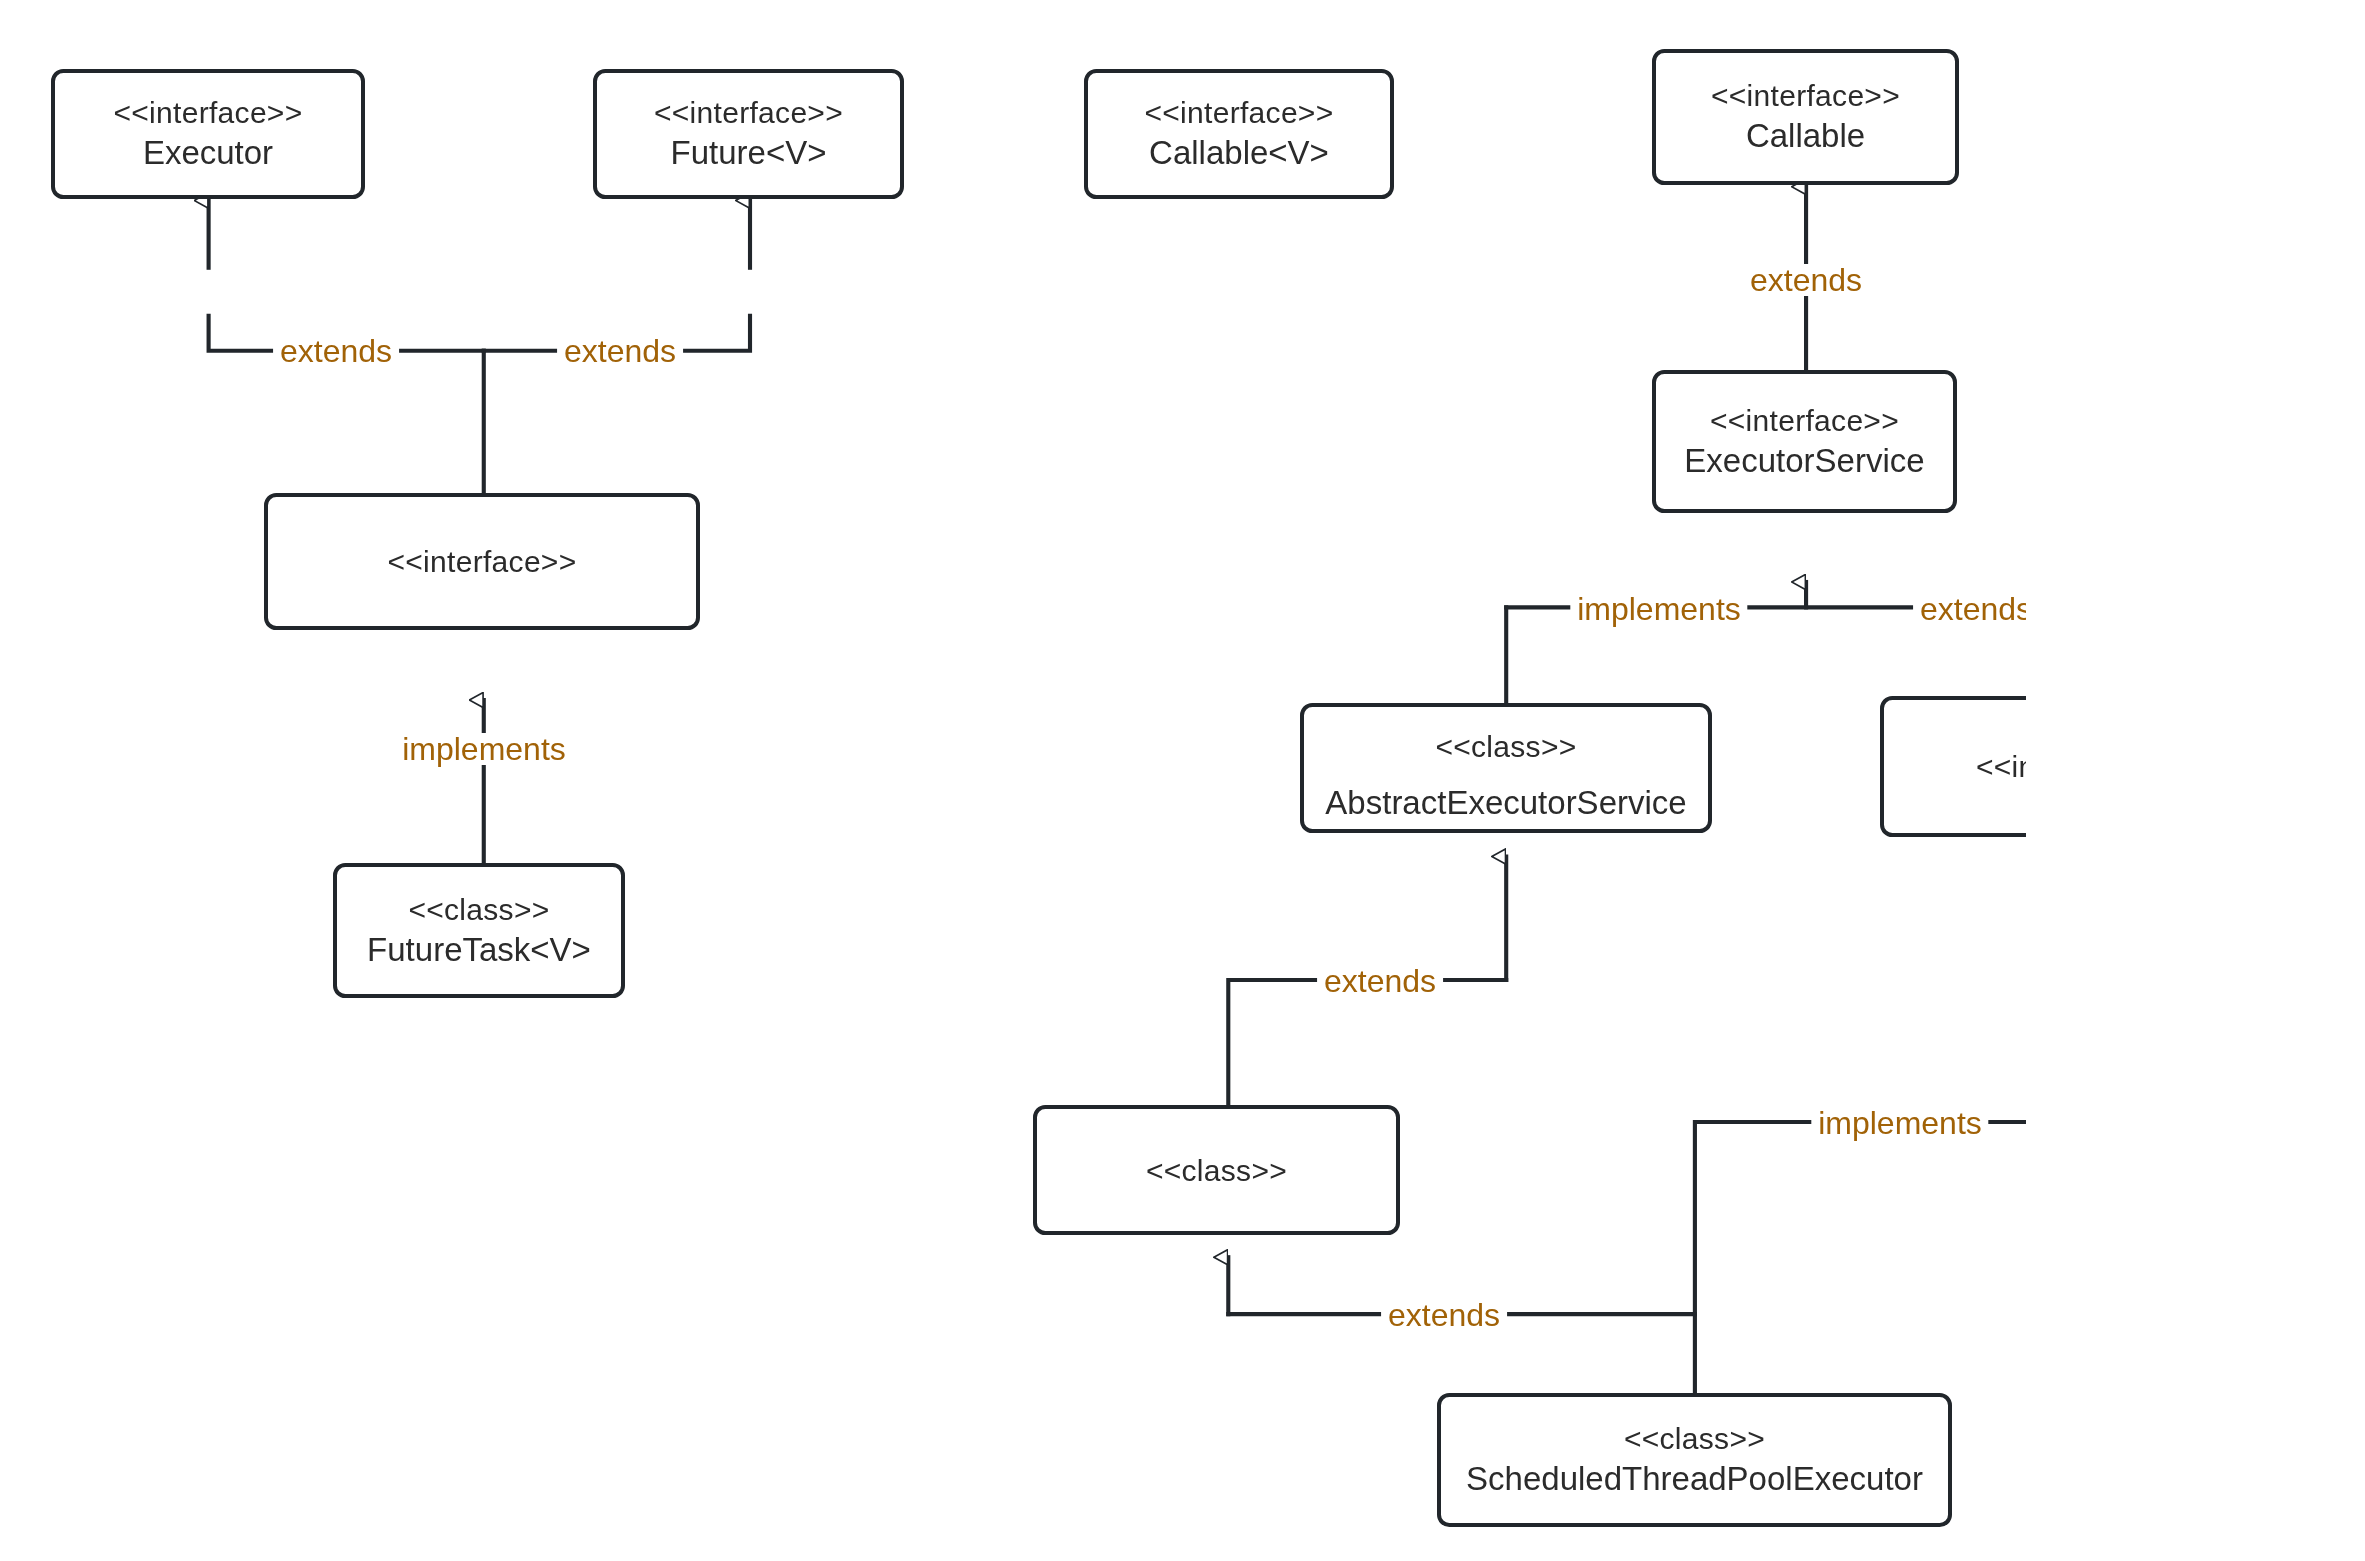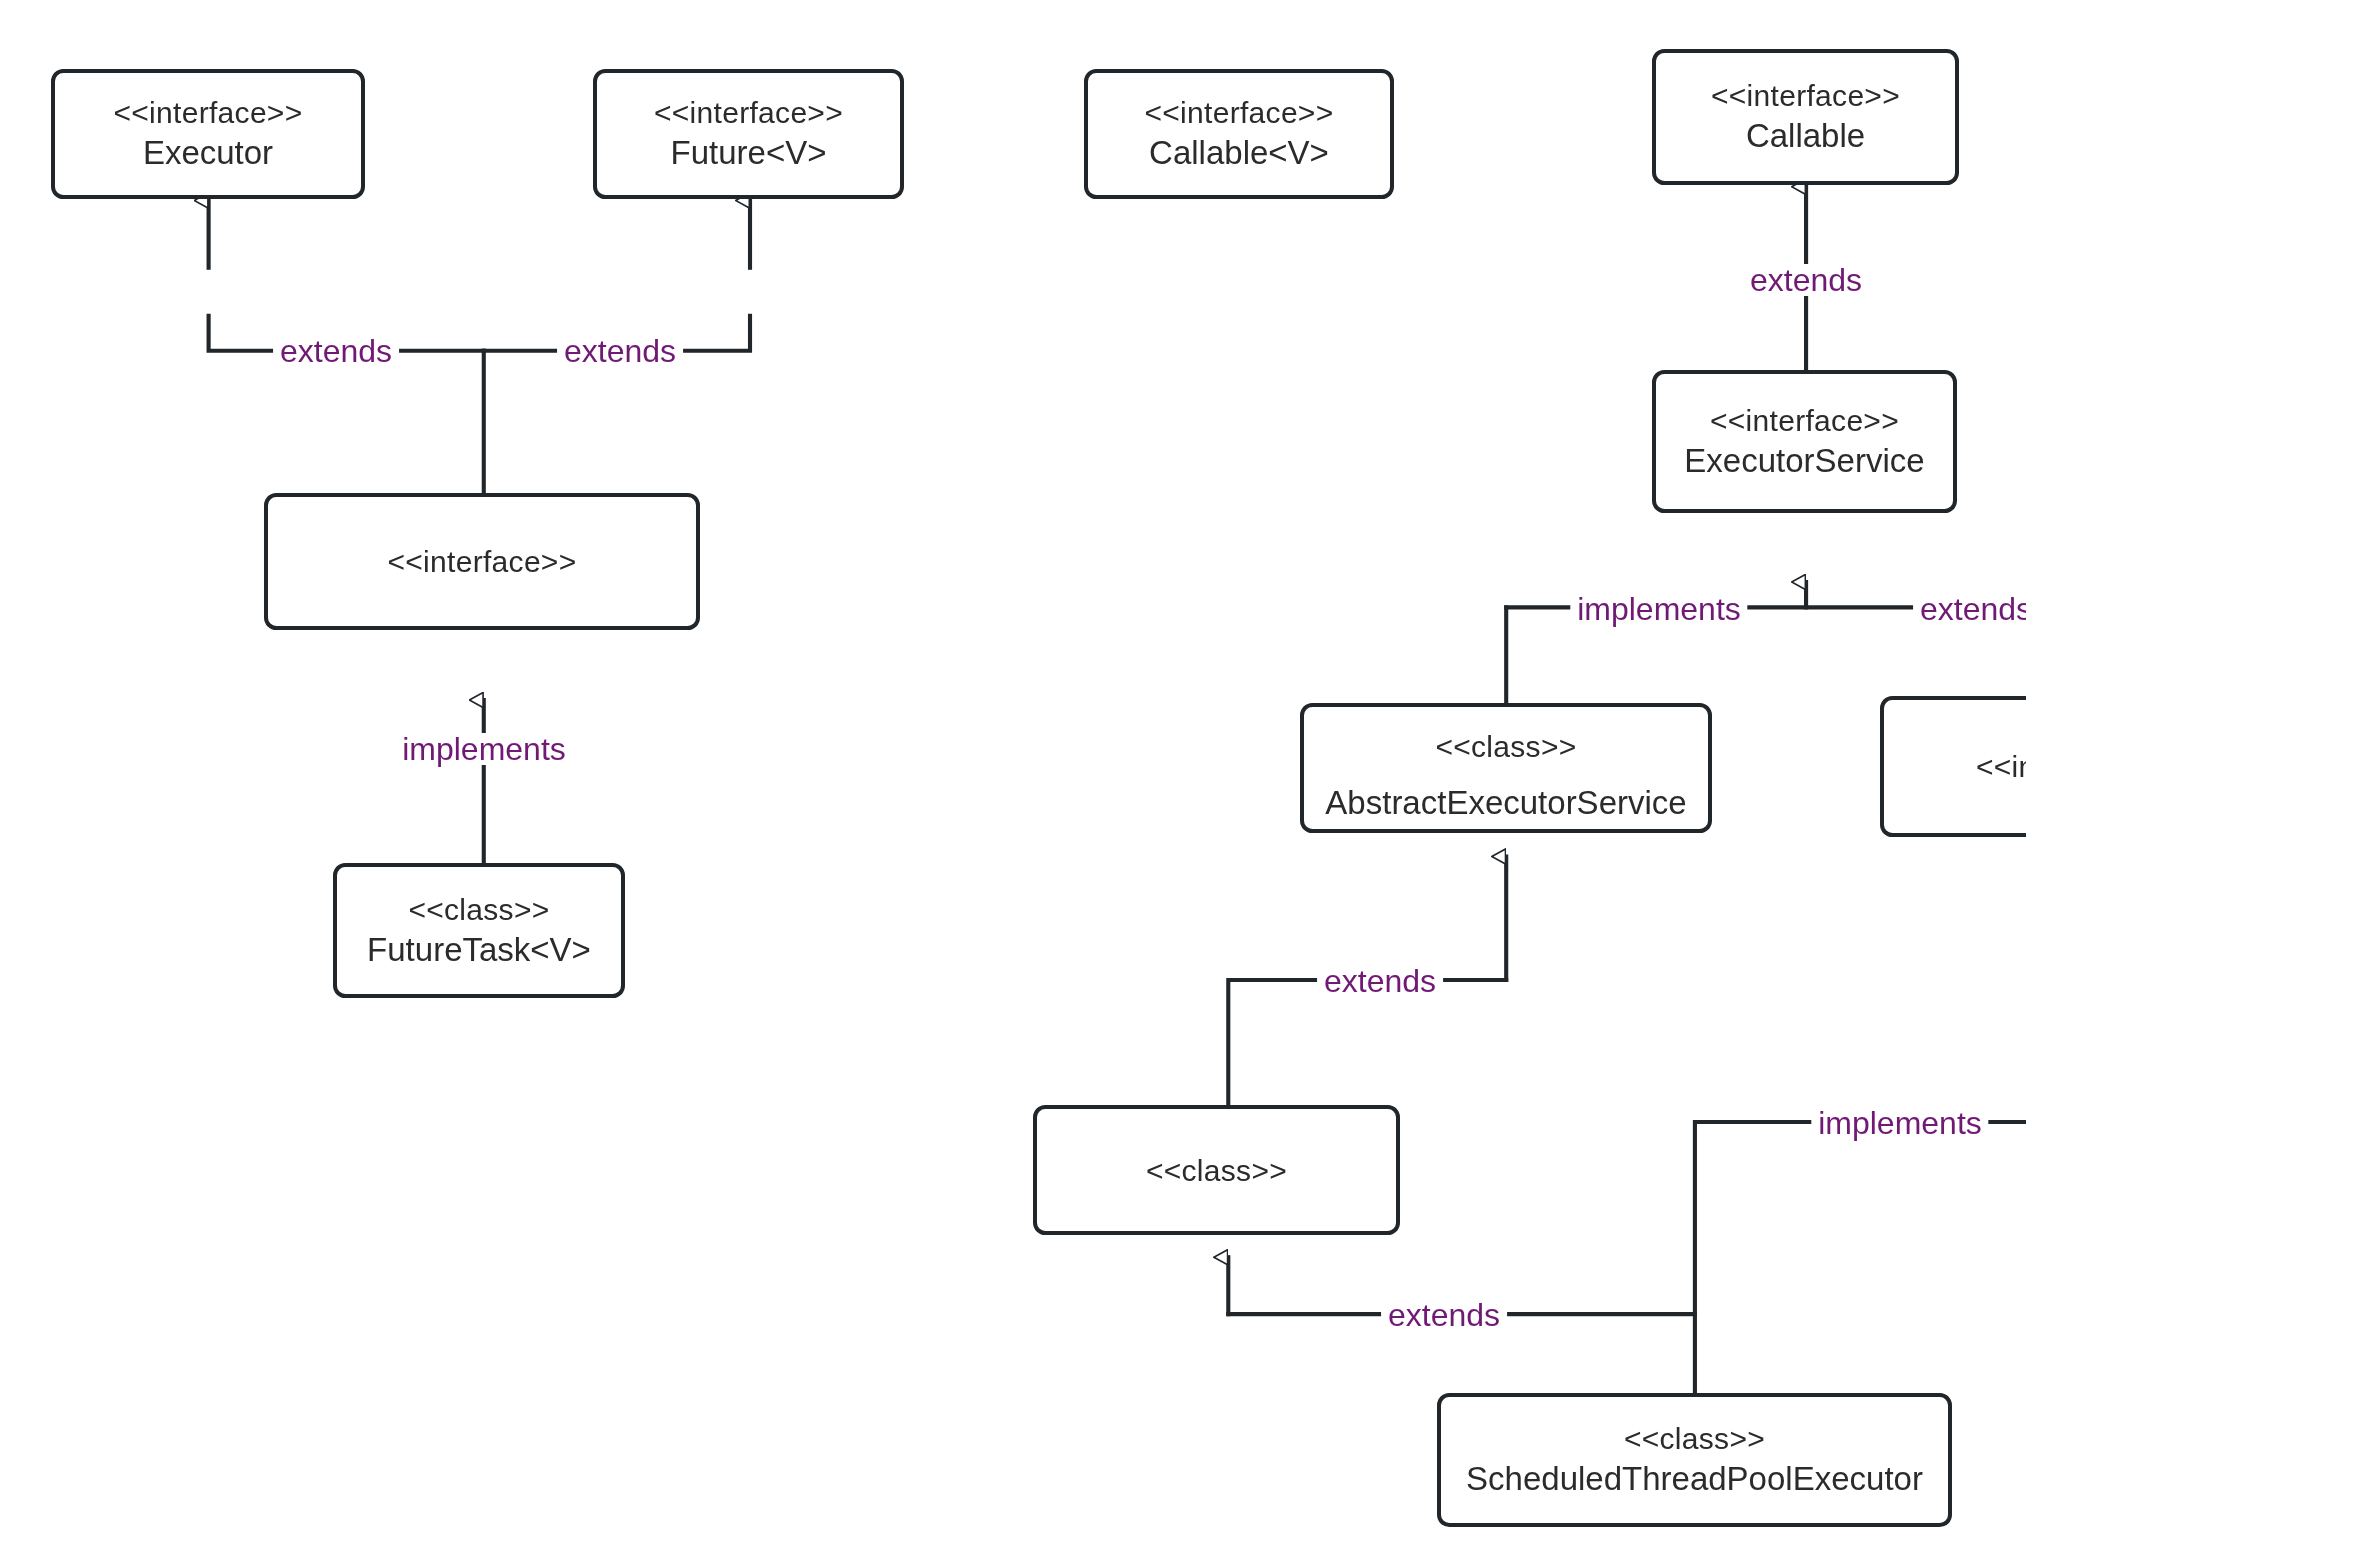--- a/index.html
+++ b/index.html
@@ -45,21 +45,21 @@
     white-space: nowrap;
   }
   .uml-title {
     font-size: 33px;
     white-space: normal;
     word-break: break-all;
     width: 100%;
   }
   .edge-label {
     position: absolute;
-    color: #701a75;
+    color: #a16207;
     font-size: 32px;
     background: #ffffff;
     padding: 0 6.9px;
     white-space: nowrap;
     transform: translate(-50%, -50%);
     line-height: 1;
   }
 </style>
 </head>
 <body>

